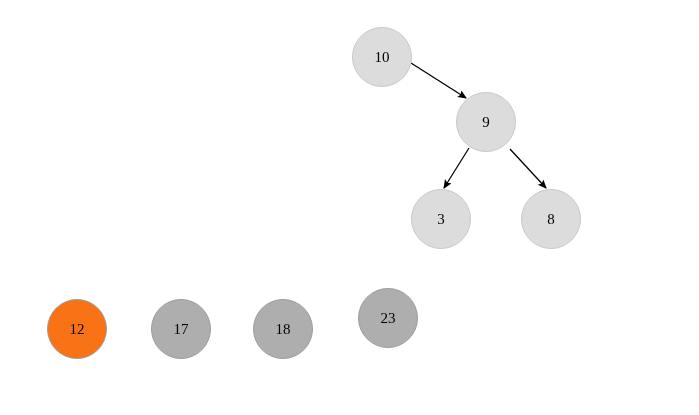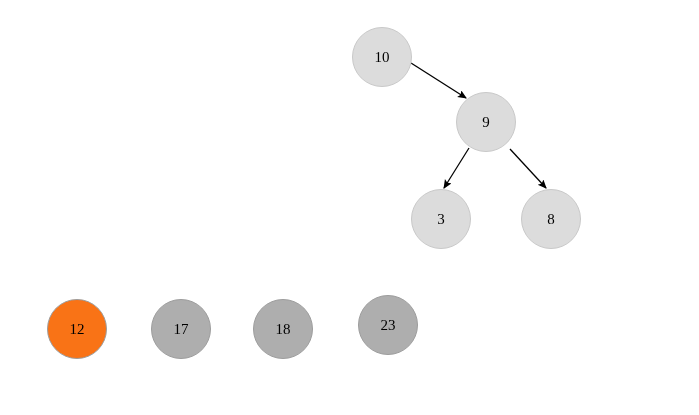--- a/index.html
+++ b/index.html
@@ -86,18 +86,18 @@
   <div id="pool-group">
       <div class="node pool" style="left: 47px; top: 299px; width: 60px; height: 60px; background-color: #f97316; border-color: rgb(157, 157, 157);">
         <span class="node-label" style="color: rgb(0, 0, 0);">12</span>
       </div>
       <div class="node pool" style="left: 151px; top: 299px; width: 60px; height: 60px; background-color: rgb(174, 174, 174); border-color: rgb(157, 157, 157);">
         <span class="node-label" style="color: rgb(0, 0, 0);">17</span>
       </div>
       <div class="node pool" style="left: 253px; top: 299px; width: 60px; height: 60px; background-color: rgb(174, 174, 174); border-color: rgb(157, 157, 157);">
         <span class="node-label" style="color: rgb(0, 0, 0);">18</span>
       </div>
-      <div class="node pool" style="left: 358px; top: 295px; width: 60px; height: 60px; background-color: rgb(174, 174, 174); border-color: rgb(157, 157, 157);">
+      <div class="node pool" style="left: 358px; top: 288px; width: 60px; height: 60px; background-color: rgb(174, 174, 174); border-color: rgb(157, 157, 157);">
         <span class="node-label" style="color: rgb(0, 0, 0);">23</span>
       </div>
     </div>
 
 </div>
 
 </body></html>

